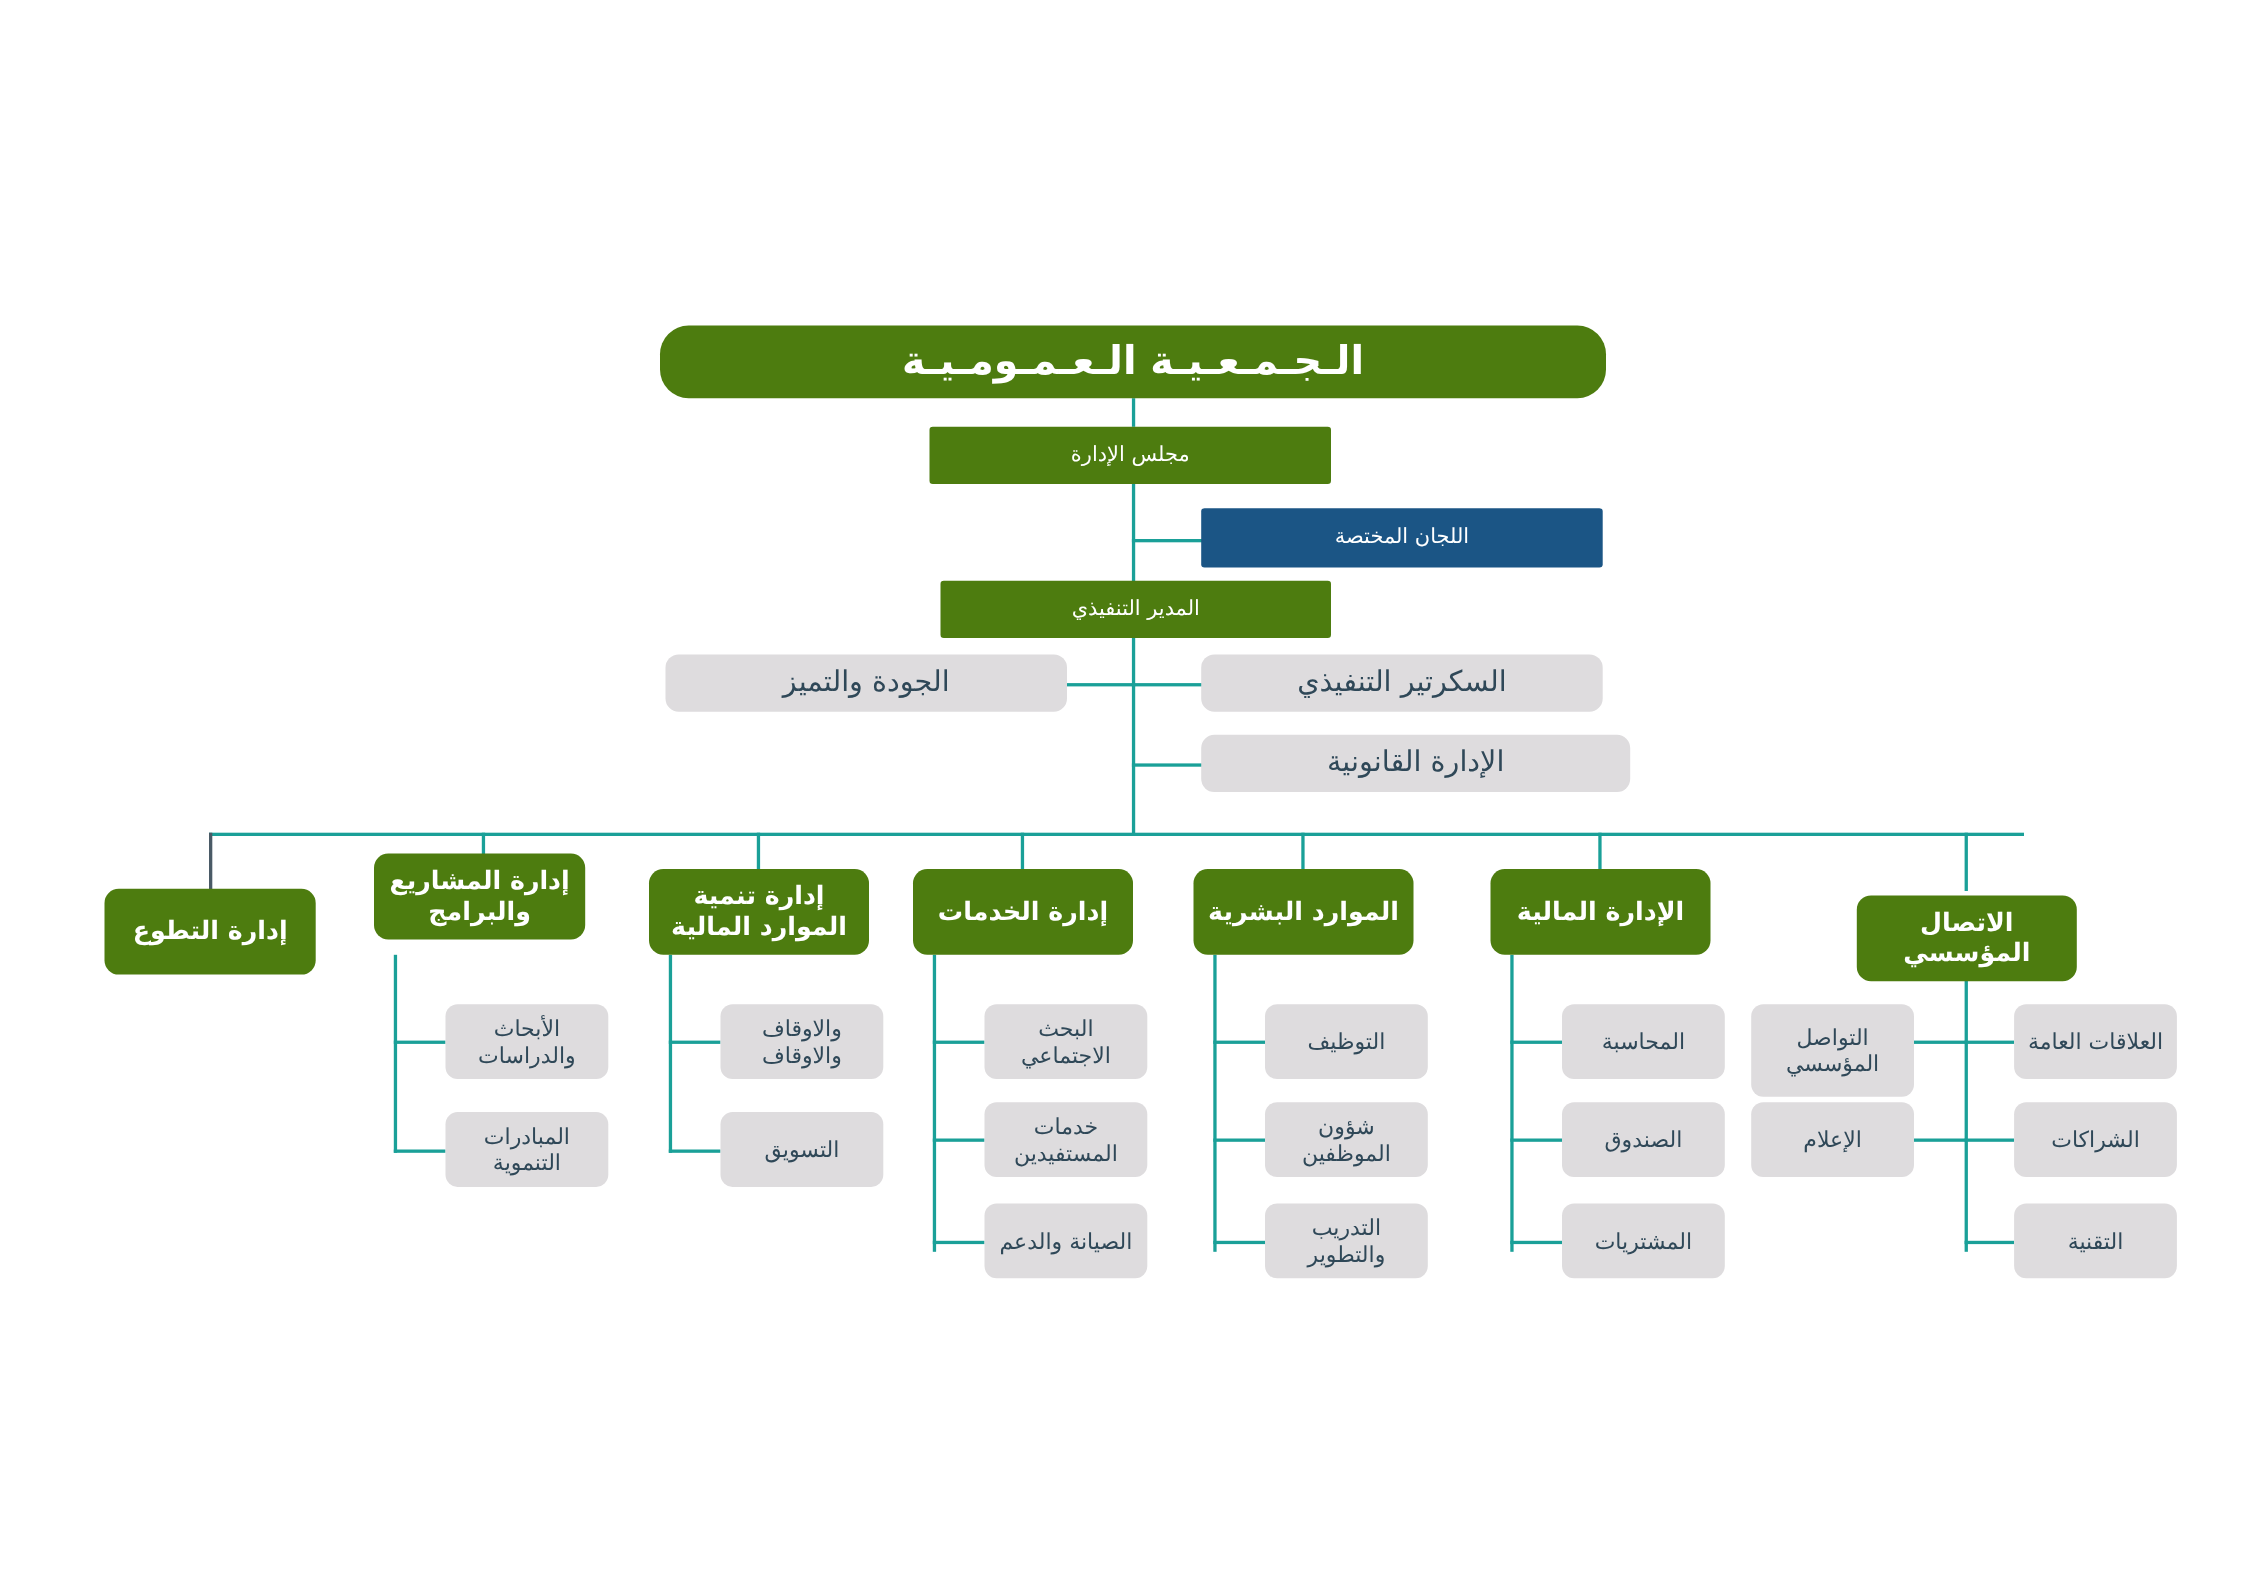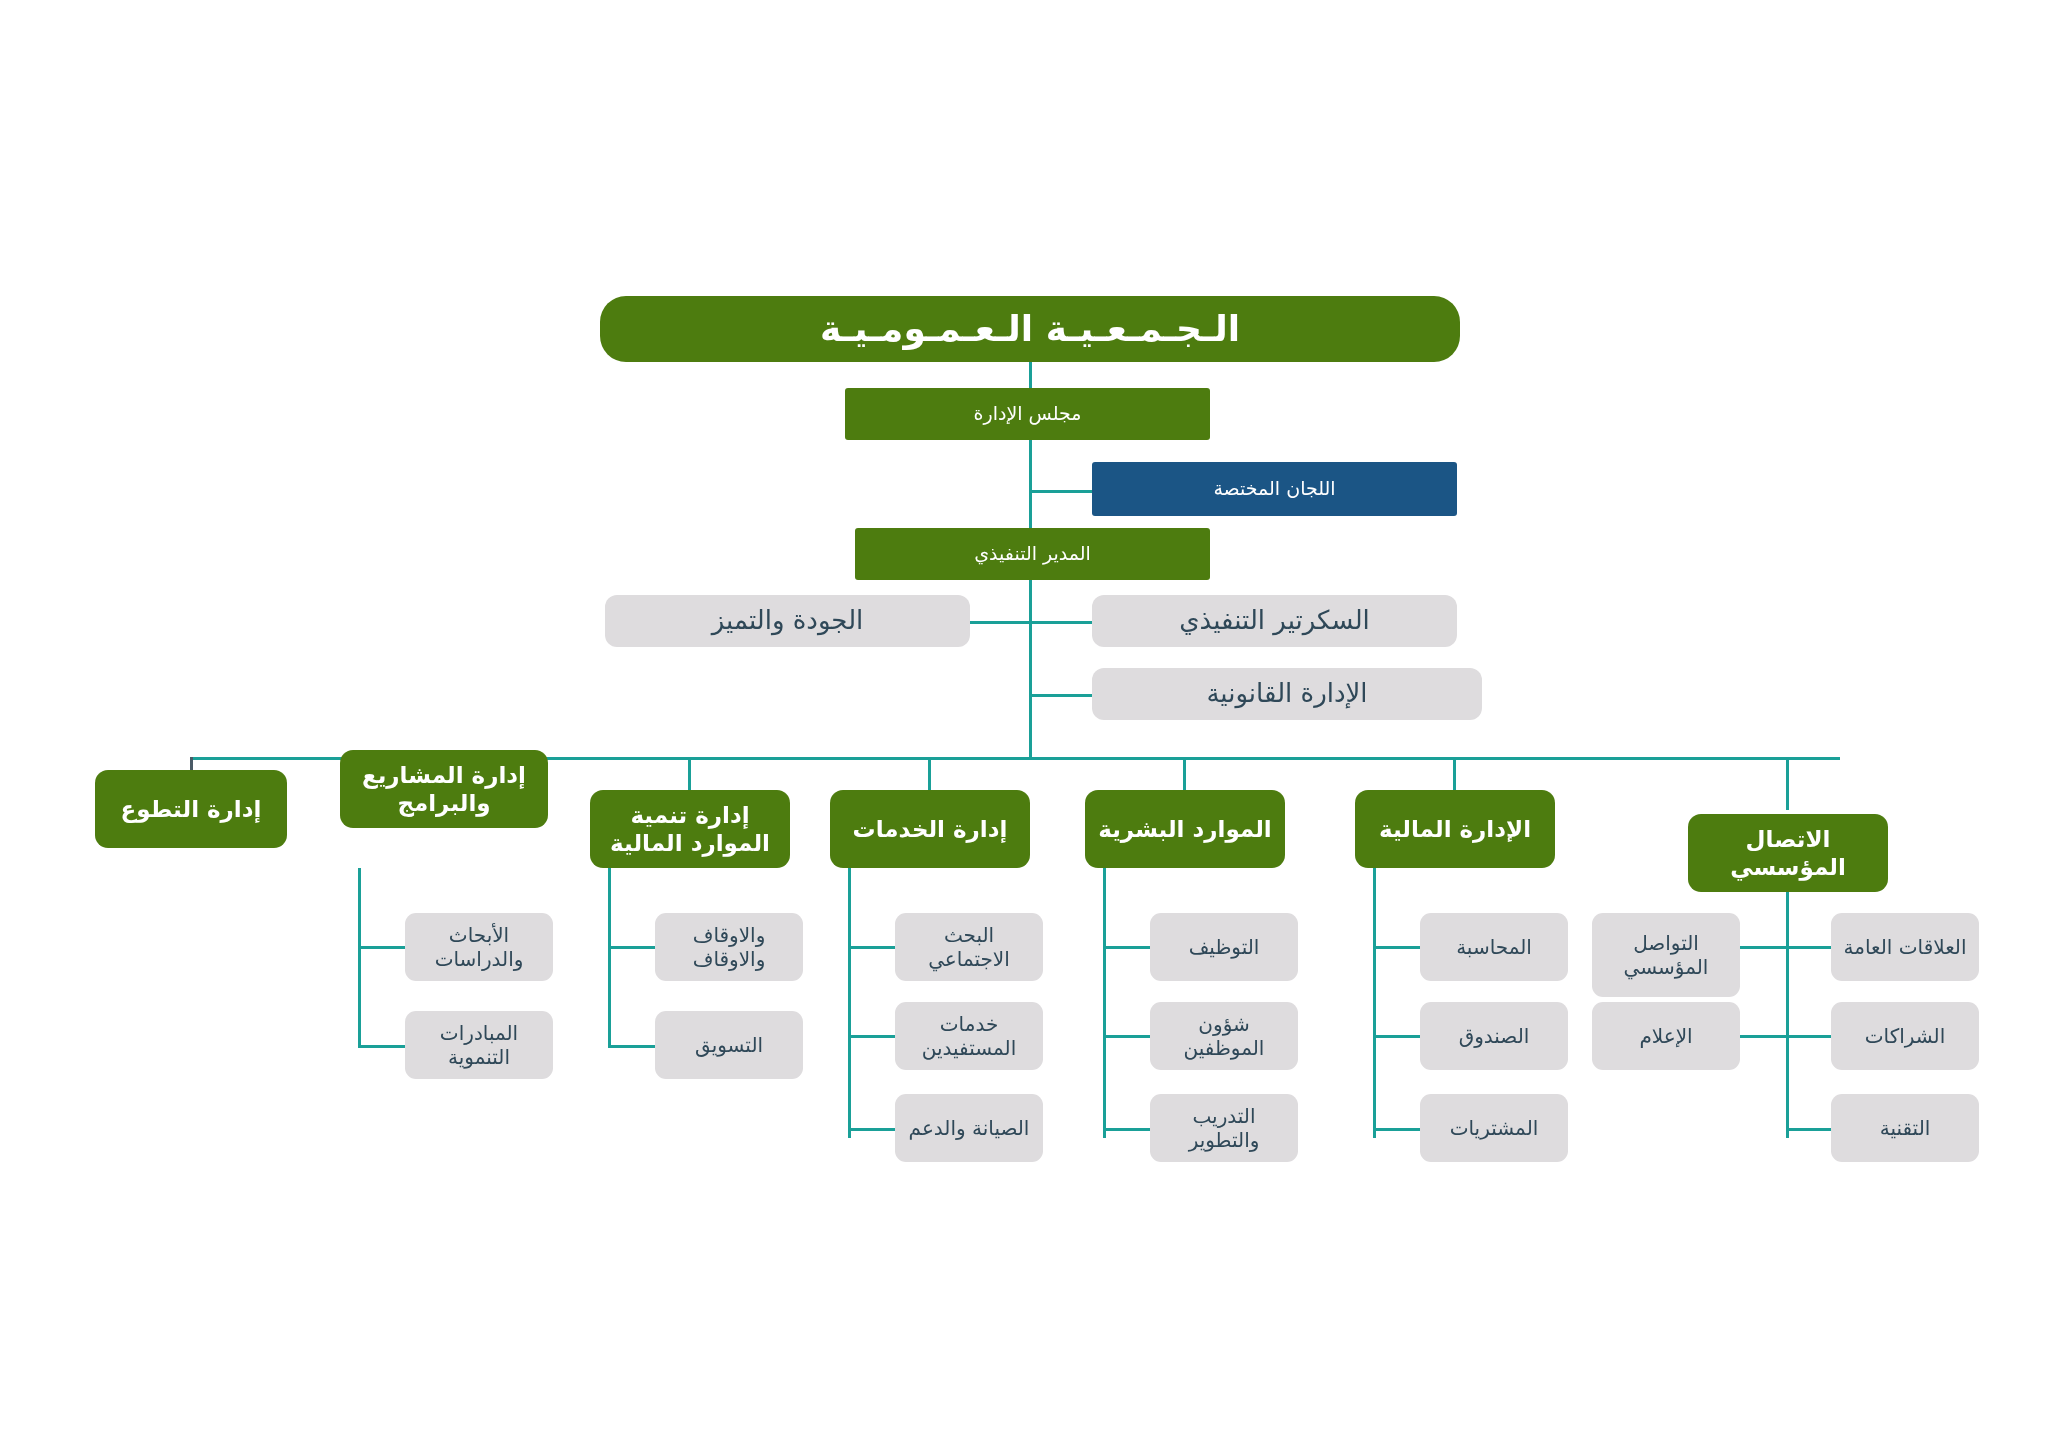--- a/index.html
+++ b/index.html
@@ -120,23 +120,23 @@
   <div class="node blue lvl1" style="left:1092px;top:462px;width:365px;height:54px;">اللجان المختصة</div>
 
   <div class="node teal lvl1" style="left:855px;top:528px;width:355px;height:52px;">المدير التنفيذي</div>
 
   <div class="node grey lvl2" style="left:605px;top:595px;width:365px;height:52px;">الجودة والتميز</div>
 
   <div class="node grey lvl2" style="left:1092px;top:595px;width:365px;height:52px;">السكرتير التنفيذي</div>
 
   <div class="node grey lvl2" style="left:1092px;top:668px;width:390px;height:52px;">الإدارة القانونية</div>
 
-  <div class="node teal dept" style="left:95px;top:770px;width:192px;height:78px;">إدارة التطوع</div>
+  <div class="node teal dept" style="left:95px;top:808px;width:192px;height:78px;">إدارة التطوع</div>
 
-  <div class="node teal dept" style="left:340px;top:750px;width:208px;height:78px;">إدارة المشاريع والبرامج</div>
+  <div class="node teal dept" style="left:340px;top:776px;width:192px;height:78px;">إدارة المشاريع والبرامج</div>
 
   <div class="node teal dept" style="left:590px;top:790px;width:200px;height:78px;">إدارة تنمية الموارد المالية</div>
 
   <div class="node teal dept" style="left:830px;top:790px;width:200px;height:78px;">إدارة الخدمات</div>
 
   <div class="node teal dept" style="left:1085px;top:790px;width:200px;height:78px;">الموارد البشرية</div>
 
   <div class="node teal dept" style="left:1355px;top:790px;width:200px;height:78px;text-align:center;">الإدارة المالية</div>
 
   <div class="node teal dept" style="left:1688px;top:790px;width:200px;height:78px;margin-top:24px;">الاتصال المؤسسي</div>

